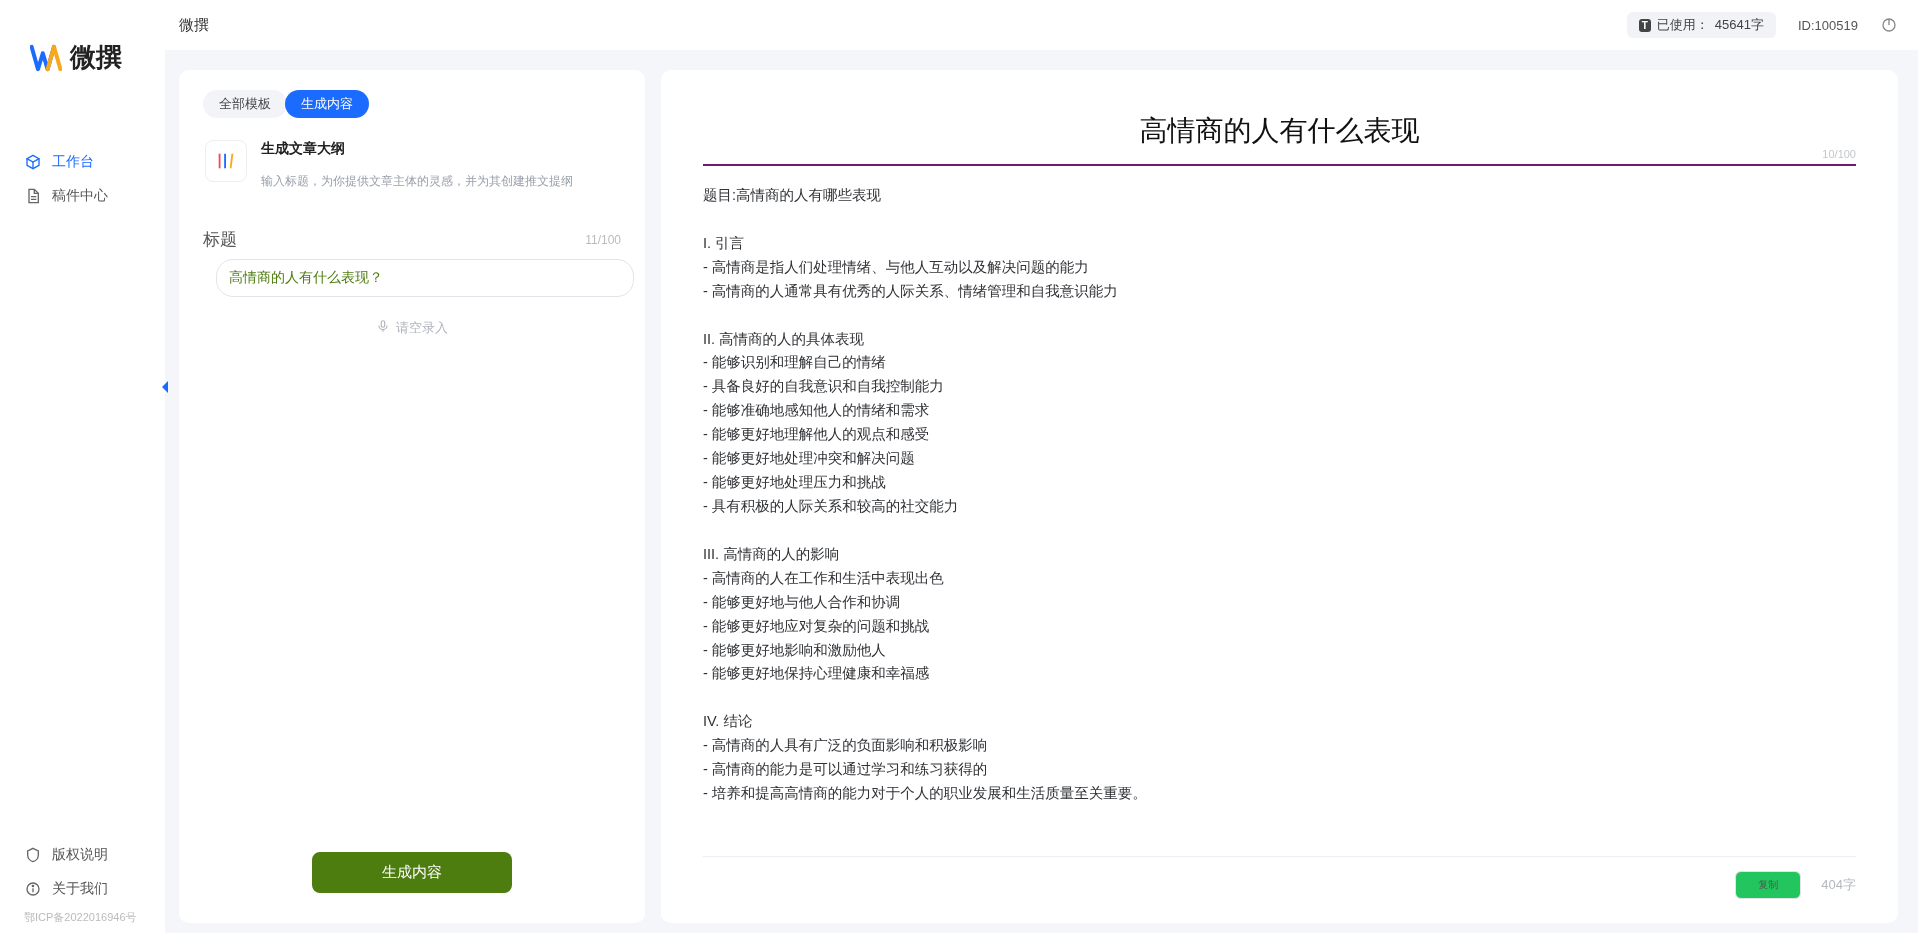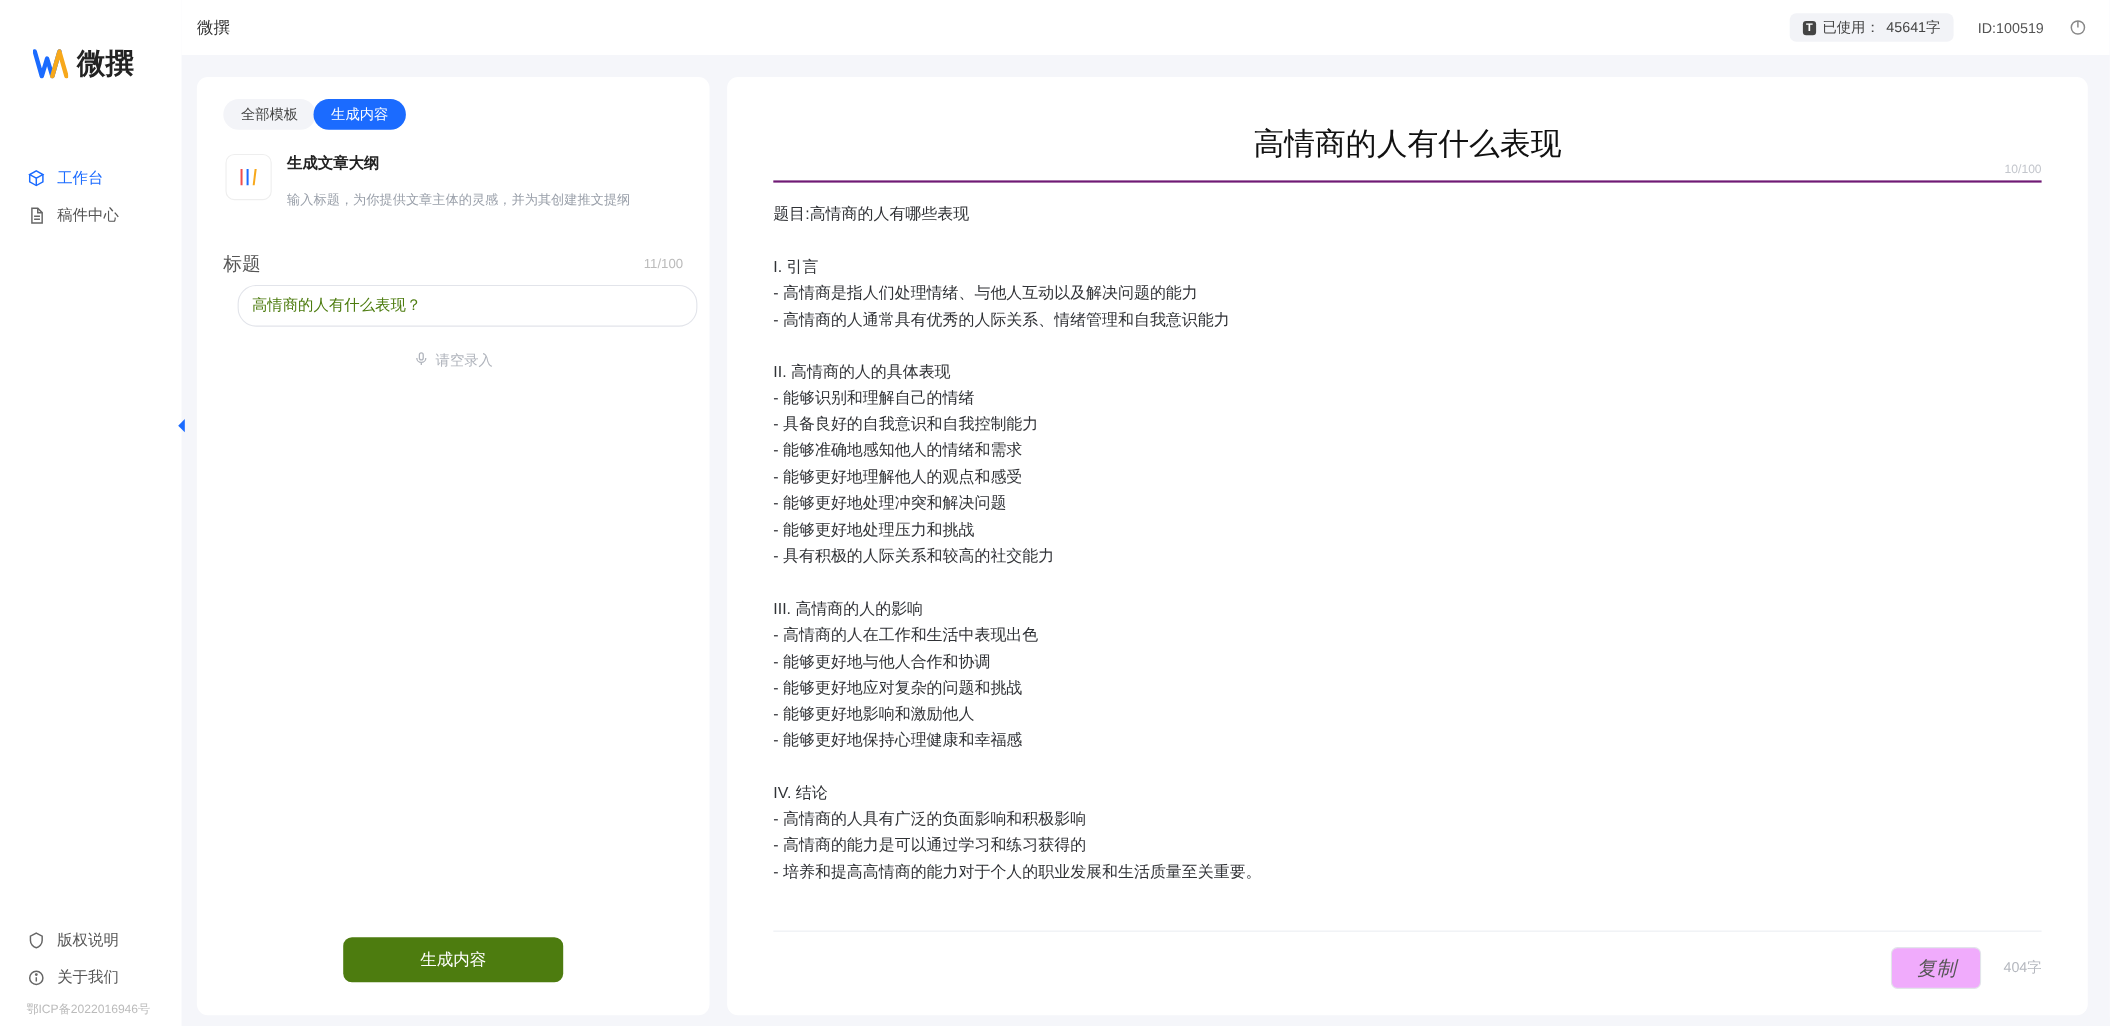--- a/index.html
+++ b/index.html
@@ -107,21 +107,21 @@
   margin:8px auto 10px; width:200px; background:#4d7c0f; color:#fff;
   border:none; border-radius:8px; padding:11px 0; font-size:15px; cursor:pointer;
 }
 
 
 .doc-header-row { position:relative; padding-top:18px; padding-bottom:14px; border-bottom:2px solid #701a75;}
 .doc-title { text-align:center; font-size:28px; font-family: "Songti SC", "SimSun", serif; color:#111; font-weight:400;}
 .doc-title-count { position:absolute; right:0; bottom:4px; font-size:11px; color:#c3c6cc;}
 .doc-body { padding:18px 0 0; color:#303236; font-size:14.5px; line-height:1.65; white-space:pre-line;}
 .right-footer { border-top:1px solid #eceef3; margin-top:20px; padding-top:14px; display:flex; justify-content:flex-end; align-items:center; gap:20px;}
-.copy-btn { border:1px solid #e2e4ea; background:#f0abfc; border-radius:6px; padding:6px 22px; font-size:18px; color:#555; cursor:pointer;font-style:italic;}
+.copy-btn { border:1px solid #e2e4ea; background:#22c55e; border-radius:6px; padding:6px 22px; font-size:10px; color:#555; cursor:pointer;}
 .word-count { font-size:13px; color:#b5b8bf; }
 </style>
 </head>
 <body>
 
 <aside class="sidebar">
   <div class="logo-area">
     <span class="logo-icon">
       <svg viewBox="0 0 40 40" width="32" height="32">
         <path d="M2 6 L10 34 L16 14 L22 34 L30 6" stroke="#1b6bff" stroke-width="5" fill="none" stroke-linecap="round" stroke-linejoin="round"></path>

